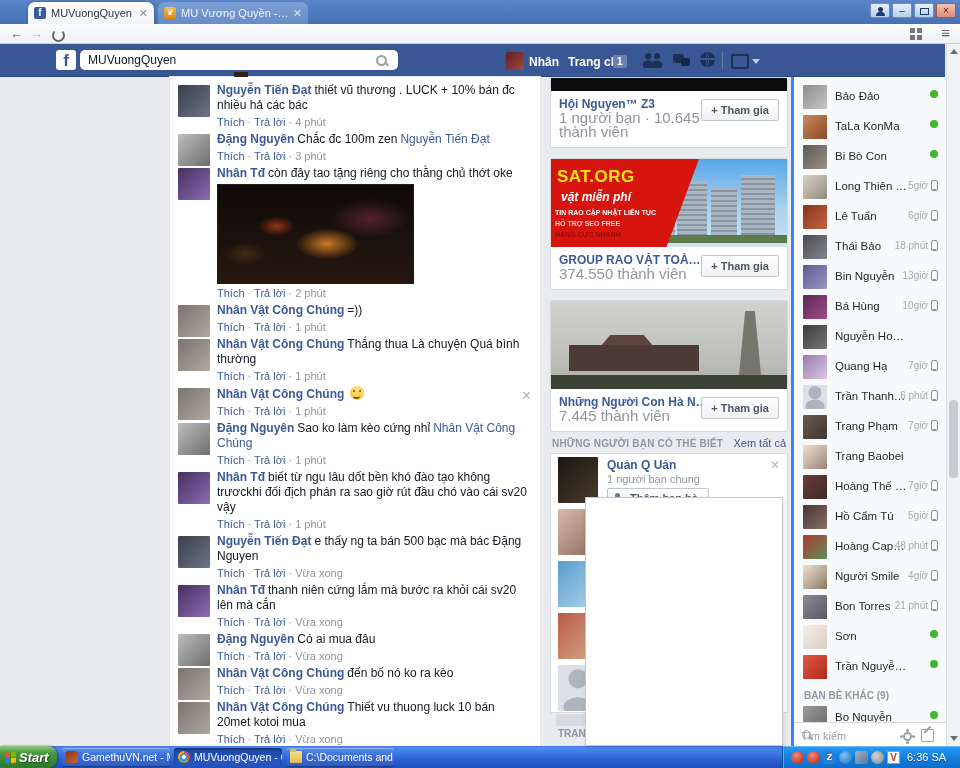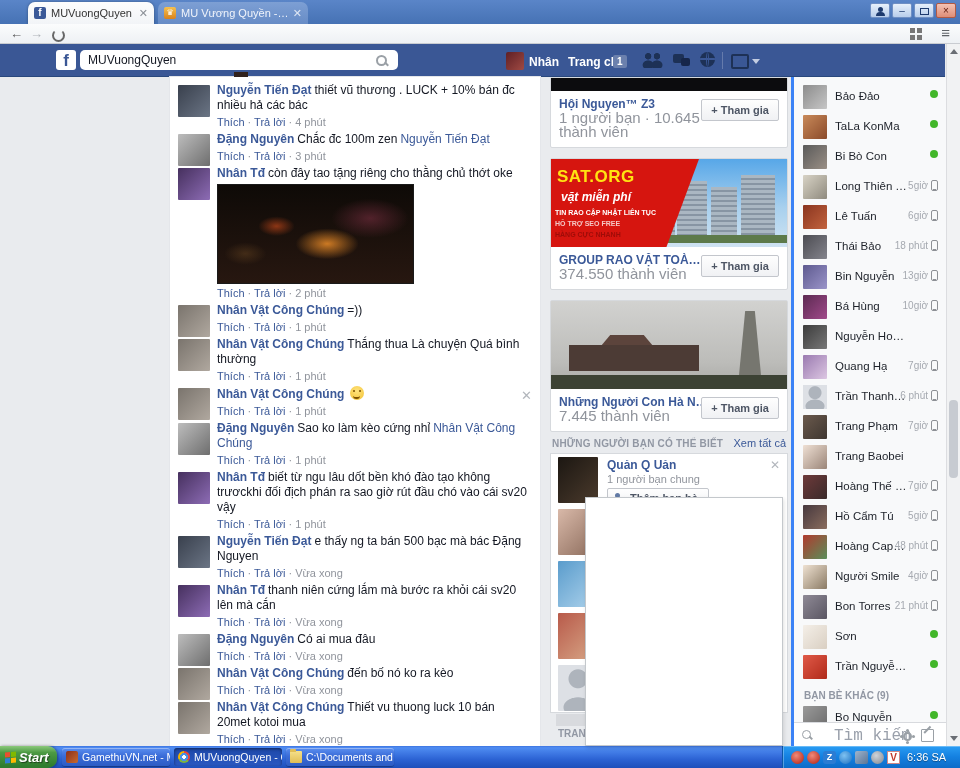--- a/index.html
+++ b/index.html
@@ -173,22 +173,22 @@
     max-width:72px;overflow:hidden;text-overflow:ellipsis}
   .ct-right{position:absolute;right:8px;top:8px;display:flex;align-items:center;gap:3px}
   .ct-time{font-size:10px;color:#a5a9b0}
   .phone{width:7px;height:11px;border:1px solid #8d9095;border-radius:2px;position:relative;box-sizing:border-box}
   .phone::after{content:"";position:absolute;left:1px;bottom:0.5px;width:3px;height:1px;background:#8d9095}
   .dot{width:8px;height:8px;border-radius:50%;background:#42b72a}
   .chat-sec{padding:8px 0 2px 10px;color:#9197a3;font-weight:bold;font-size:10px}
   .chat-search{position:absolute;left:0;bottom:0;width:100%;height:24px;background:#fff;border-top:1px solid #d8dade;box-sizing:border-box}
   .cs-mag{position:absolute;left:8px;top:7px;width:7px;height:7px;border:1.5px solid #9aa0a6;border-radius:50%}
   .cs-mag::after{content:"";position:absolute;left:6px;top:6px;width:4px;height:1.5px;background:#9aa0a6;transform:rotate(45deg)}
-  .cs-input{position:absolute;left:38px;top:3px;width:80px;height:17px;border:none;font-size:16px;color:#333;
-    font-family:Liberation Mono, monospace;background:transparent;outline:none}
+  .cs-input{position:absolute;left:5px;top:3px;width:80px;height:17px;border:none;font-size:11px;color:#333;
+    font-family:Liberation Sans, sans-serif;background:transparent;outline:none}
   .cs-input::placeholder{color:#9aa0ab}
   .gear{position:absolute;right:34px;top:9px;width:5px;height:5px;border:2px solid #9aa0a6;border-radius:50%;
     box-shadow:0 -6px 0 -3px #9aa0a6,0 6px 0 -3px #9aa0a6,-6px 0 0 -3px #9aa0a6,6px 0 0 -3px #9aa0a6}
   .compose{position:absolute;right:12px;top:6px;width:11px;height:11px;border:1px solid #9aa0a6;border-radius:1px}
   .compose::after{content:"";position:absolute;left:2px;top:2px;width:9px;height:1.5px;background:#9aa0a6;transform:rotate(-45deg);transform-origin:left}
 
   
   .pg-scroll{position:absolute;right:0;top:44px;width:14px;height:702px;background:#f1f2f3;border-left:1px solid #dcdde0;box-sizing:border-box}
   .arr{position:absolute;left:3px;width:0;height:0;border-left:4px solid transparent;border-right:4px solid transparent}
   .arr.up{top:5px;border-bottom:5px solid #6a6e74}

